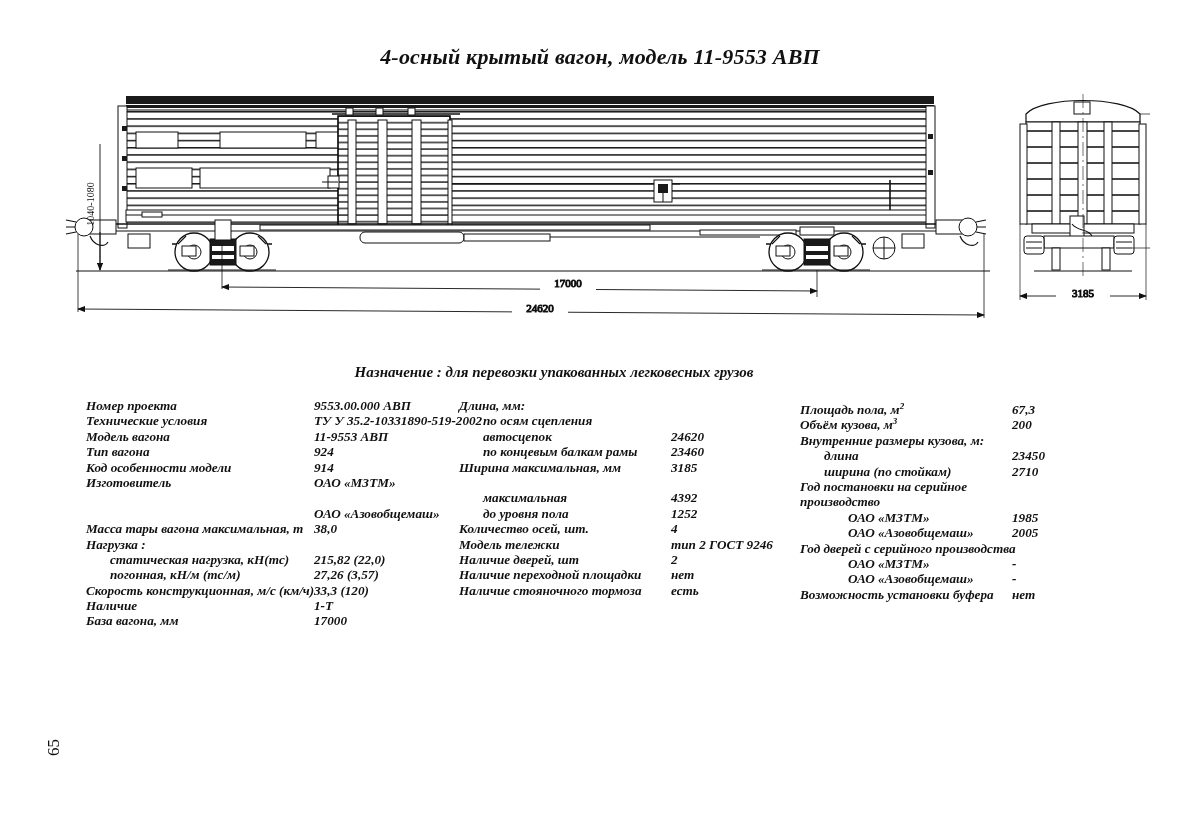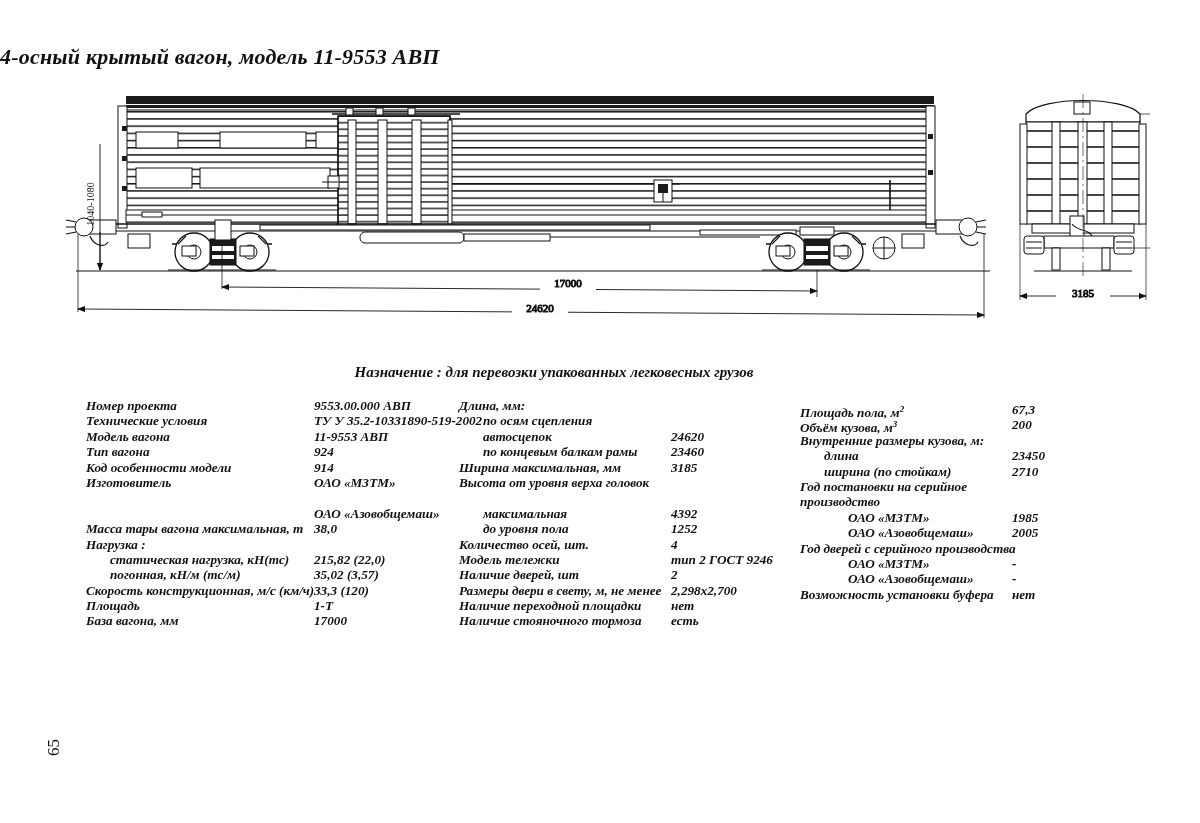--- a/index.html
+++ b/index.html
@@ -15,20 +15,21 @@
     font-family: "Liberation Serif", "DejaVu Serif", serif;
     color: #111111;
   }
 
   
   #page-title {
     position: absolute;
     top: 44px;
     left: 0;
     width: 1200px;
+    text-align: center;
     font-size: 22px;
     font-weight: bold;
     font-style: italic;
     letter-spacing: .2px;
   }
 
   
   #drawing {
     position: absolute;
     top: 84px;
@@ -57,21 +58,21 @@
     font-weight: bold;
     font-size: 13.2px;
     line-height: 15.4px;
   }
   #col-left   { top: 398px; left: 86px;  width: 380px; }
   #col-mid    { top: 398px; left: 459px; width: 305px; }
   #col-right  { top: 402px; left: 800px; width: 320px; }
 
   .row {
     display: flex;
-    align-items: flex-start;
+    align-items: flex-end;
     white-space: nowrap;
   }
   .row .lbl { flex: 0 0 auto; }
   .row .val { position: absolute; }
 
   
   #col-left  .val { left: 228px; }
   #col-mid   .val { left: 212px; }
   #col-right .val { left: 212px; }
 
@@ -369,28 +370,28 @@
     <div class="row">
       <span class="lbl">Нагрузка :</span>
       <span class="val"></span>
     </div>
     <div class="row indent1">
       <span class="lbl">статическая нагрузка, кН(тс)</span>
       <span class="val">215,82 (22,0)</span>
     </div>
     <div class="row indent1">
       <span class="lbl">погонная, кН/м (тс/м)</span>
-      <span class="val">35,02 (3,57)</span>
+      <span class="val">27,26 (3,57)</span>
     </div>
     <div class="row">
       <span class="lbl">Скорость конструкционная, м/с (км/ч)</span>
       <span class="val">33,3 (120)</span>
     </div>
     <div class="row">
-      <span class="lbl">Площадь</span>
+      <span class="lbl">Наличие</span>
       <span class="val">1-Т</span>
     </div>
     <div class="row">
       <span class="lbl">База вагона, мм</span>
       <span class="val">17000</span>
     </div>
   </div>
 <div class="spec-col" id="col-mid">
     <div class="row">
       <span class="lbl">Длина, мм:</span>
@@ -406,24 +407,20 @@
     </div>
     <div class="row indent1">
       <span class="lbl">по концевым балкам рамы</span>
       <span class="val">23460</span>
     </div>
     <div class="row">
       <span class="lbl">Ширина максимальная, мм</span>
       <span class="val">3185</span>
     </div>
     <div class="row">
-      <span class="lbl">Высота от уровня верха головок</span>
-      <span class="val"></span>
-    </div>
-    <div class="row">
       <span class="lbl"></span>
       <span class="val"></span>
     </div>
     <div class="row indent1">
       <span class="lbl">максимальная</span>
       <span class="val">4392</span>
     </div>
     <div class="row indent1">
       <span class="lbl">до уровня пола</span>
       <span class="val">1252</span>
@@ -432,24 +429,20 @@
       <span class="lbl">Количество осей, шт.</span>
       <span class="val">4</span>
     </div>
     <div class="row">
       <span class="lbl">Модель тележки</span>
       <span class="val">тип 2 ГОСТ 9246</span>
     </div>
     <div class="row">
       <span class="lbl">Наличие дверей, шт</span>
       <span class="val">2</span>
-    </div>
-    <div class="row">
-      <span class="lbl">Размеры двери в свету, м, не менее</span>
-      <span class="val">2,298х2,700</span>
     </div>
     <div class="row">
       <span class="lbl">Наличие переходной площадки</span>
       <span class="val">нет</span>
     </div>
     <div class="row">
       <span class="lbl">Наличие стояночного тормоза</span>
       <span class="val">есть</span>
     </div>
   </div>

